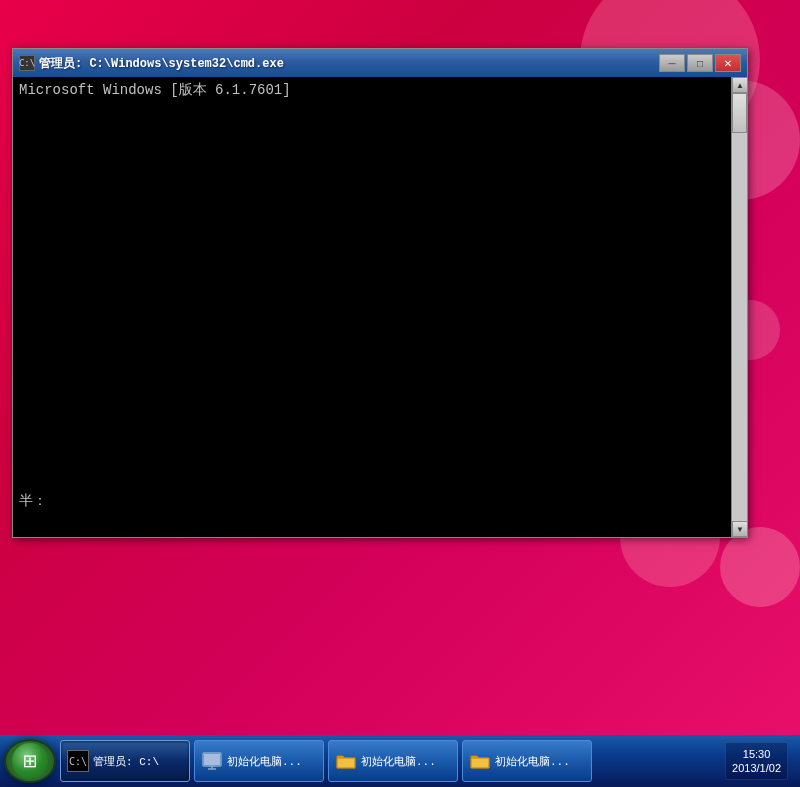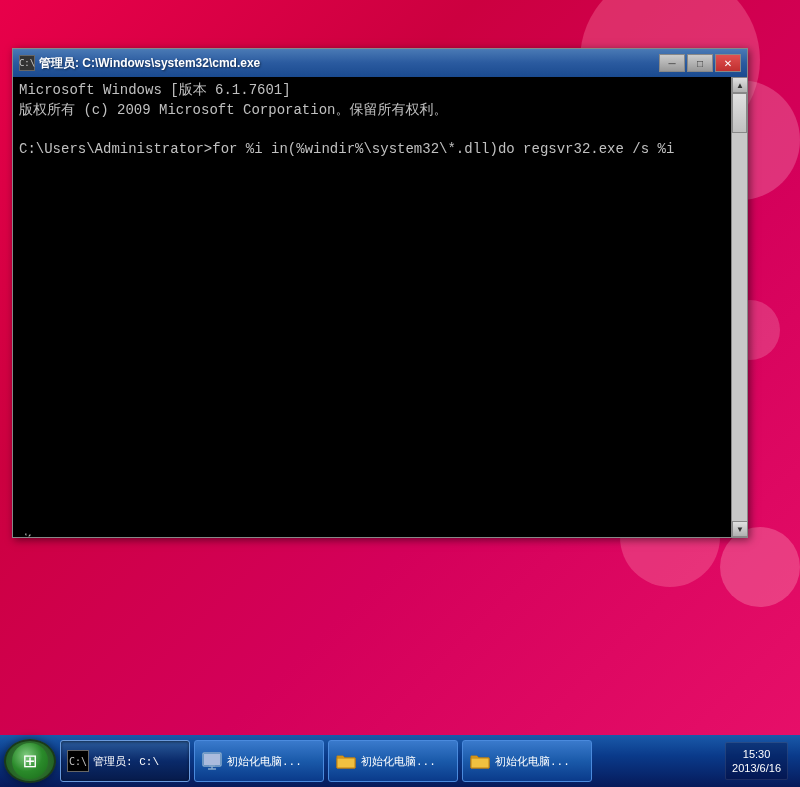--- a/index.html
+++ b/index.html
@@ -75,20 +75,21 @@
       color: #ccc;
       font-family: monospace;
       flex-shrink: 0;
     }
 
     .title-text {
       color: white;
       font-size: 12px;
       font-weight: bold;
       text-shadow: 1px 1px 2px rgba(0,0,0,0.5);
+      font-family: Liberation Mono, monospace;
     }
 
     .title-buttons {
       display: flex;
       gap: 2px;
     }
 
     .title-btn {
       width: 26px;
       height: 18px;
@@ -326,23 +327,21 @@
       <div class="title-buttons">
         <div class="title-btn minimize">─</div>
         <div class="title-btn maximize">□</div>
         <div class="title-btn close">✕</div>
       </div>
     </div>
 
     <div class="cmd-content">
       <div class="cmd-text-area">
         <div class="cmd-line">Microsoft Windows [版本 6.1.7601]</div>
-        <div class="cmd-line">版权所有 (c) 2009 Microsoft Corporation。保留所有权利。</div>
-        <div class="cmd-line">&nbsp;</div>
-        <div class="cmd-line">C:\Users\Administrator&gt;for %i in(%windir%\system32\*.dll)do regsvr32.exe /s %i</div>
+        <div class="cmd-line">&nbsp;</div>
         <div class="cmd-line">&nbsp;</div>
         <div class="cmd-line">&nbsp;</div>
         <div class="cmd-line">&nbsp;</div>
         <div class="cmd-line">&nbsp;</div>
         <div class="cmd-line">&nbsp;</div>
         <div class="cmd-line">&nbsp;</div>
         <div class="cmd-line">&nbsp;</div>
         <div class="cmd-line">&nbsp;</div>
         <div class="cmd-line">&nbsp;</div>
         <div class="cmd-line">&nbsp;</div>
@@ -411,18 +410,18 @@
           <path d="M2 8 L20 8 L20 18 L2 18 Z" fill="#f0c040" stroke="#c08010" stroke-width="1"></path>
         </svg>
       </div>
       <span class="taskbar-item-text">初始化电脑...</span>
     </div>
 
     <div class="taskbar-right">
       <div class="systray">
         <div class="clock">
           <div>15:30</div>
-          <div>2013/6/16</div>
+          <div>2013/1/02</div>
         </div>
       </div>
     </div>
   </div>
 </div>
 
 </body></html>

